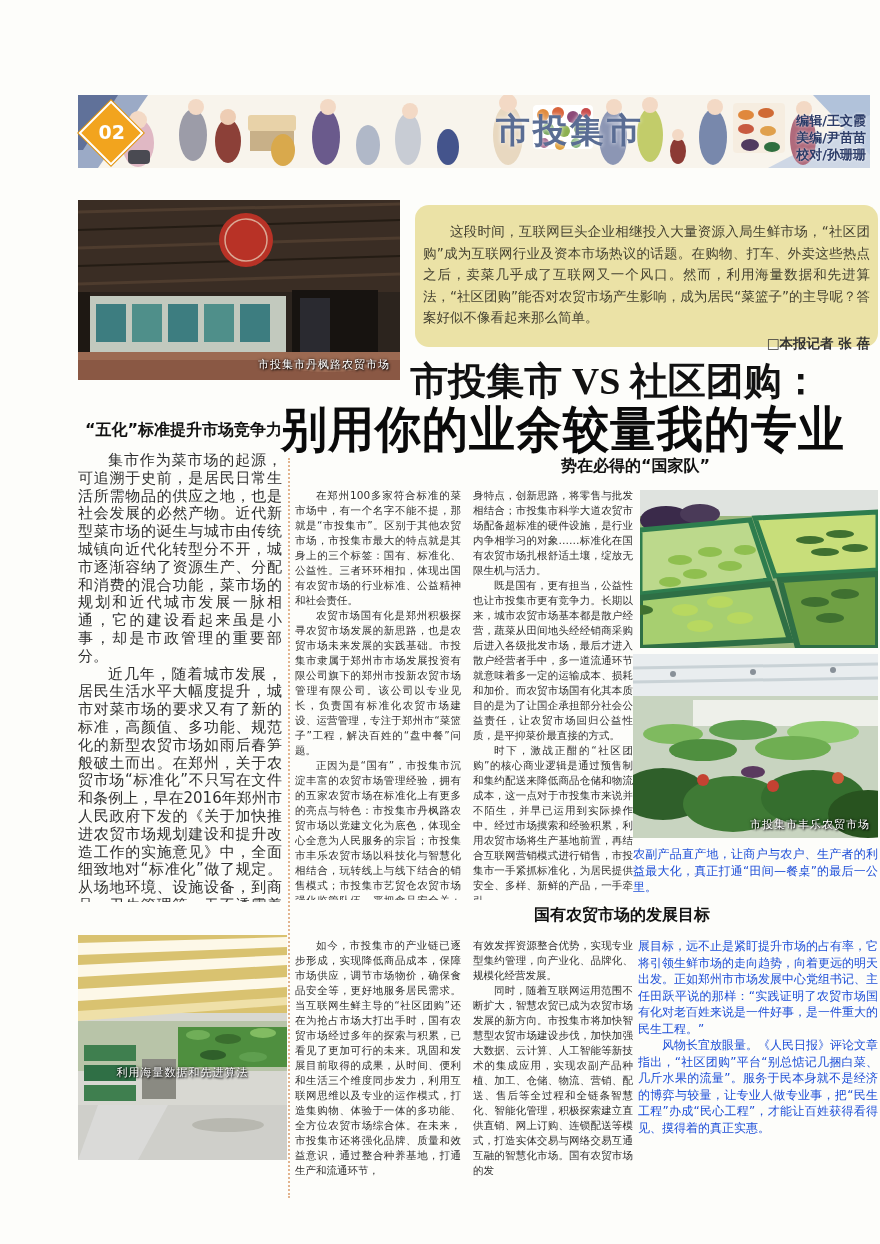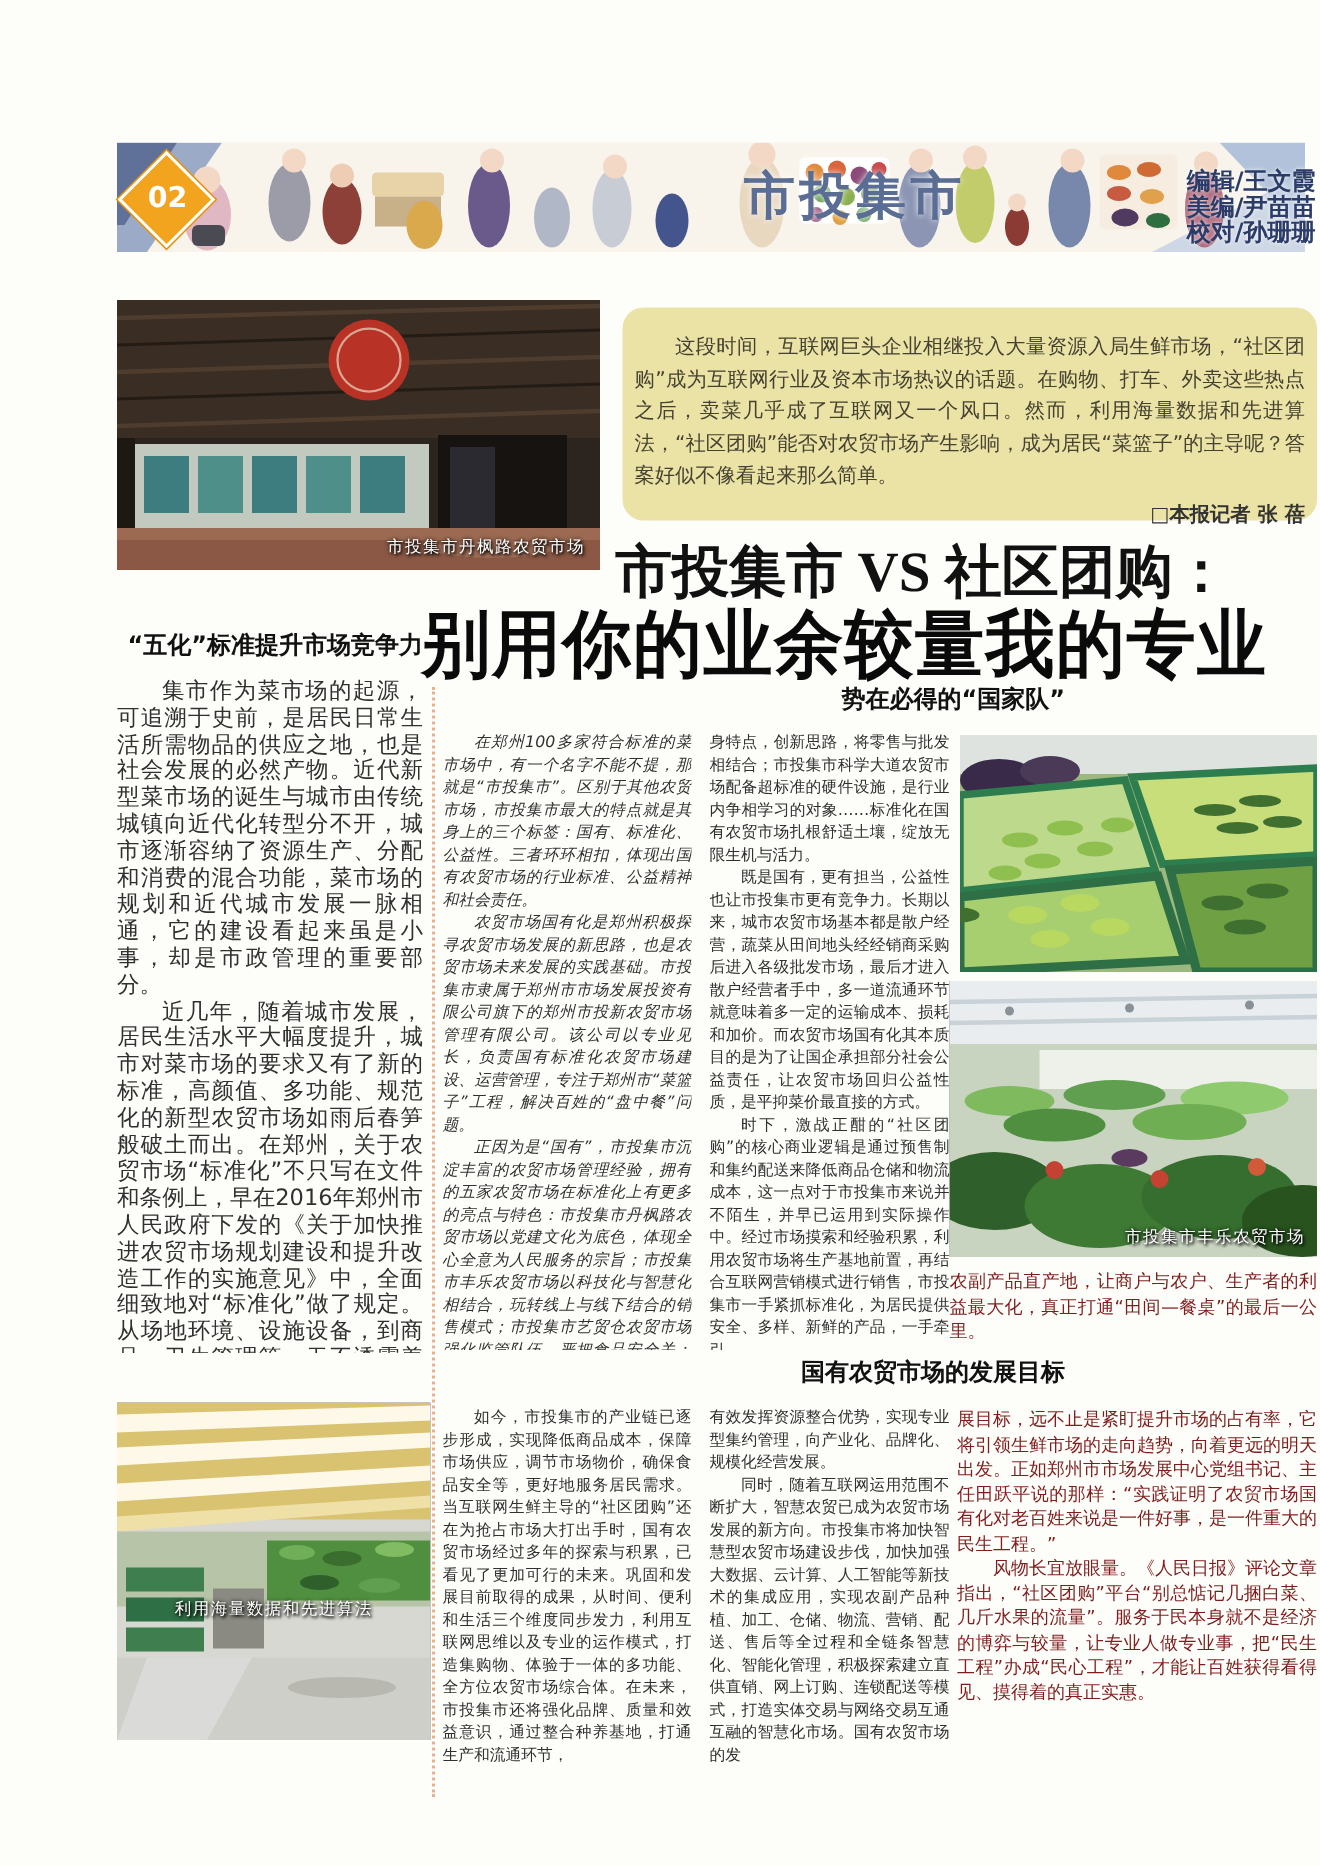--- a/index.html
+++ b/index.html
@@ -7,21 +7,21 @@
         font-family:"DejaVu Sans",sans-serif;color:#2c2c2c;}
   
   .banner{position:absolute;left:78px;top:95px;width:792px;height:73px;background:#f8f4ec;overflow:hidden;}
   .masthead{position:absolute;left:410px;top:108px;width:320px;text-align:center;
             font-size:34px;font-weight:bold;letter-spacing:3px;color:#5a6d94;
             text-shadow:0 0 4px rgba(255,255,255,.9);z-index:5;}
   .badge{position:absolute;left:88px;top:110px;width:42px;height:42px;background:#f2a41e;
          border:2px solid #fff;transform:rotate(45deg);box-shadow:0 0 0 1px #e0940e;z-index:6;}
   .badge span{position:absolute;left:0;top:9px;width:42px;text-align:center;transform:rotate(-45deg);
               color:#fff;font-size:19px;font-weight:bold;}
-  .credits{position:absolute;right:3px;top:112px;z-index:6;font-size:16px;font-weight:bold;
+  .credits{position:absolute;right:14px;top:112px;z-index:6;font-size:13px;font-weight:bold;
            color:#2c3c68;line-height:17px;text-shadow:0 0 3px rgba(255,255,255,.9);margin-left:16px;}
   
   .intro{position:absolute;left:415px;top:205px;width:463px;height:142px;background:#ebe2a6;
          border-radius:14px;padding:16px 8px;box-sizing:border-box;font-size:13.5px;
          line-height:1.6;color:#454231;text-align:justify;}
   .intro .lead{text-indent:2em;margin:0;}
   .byline{margin:4px 0 0;text-align:right;font-weight:bold;color:#333;}
   
   .hl1{position:absolute;left:352px;top:356px;width:526px;text-align:center;
        font-family:"Liberation Serif",serif;font-size:38px;font-weight:900;color:#111;white-space:nowrap;}
@@ -32,21 +32,21 @@
   .photo svg{display:block;}
   .caption{position:absolute;color:#fff;font-size:11px;letter-spacing:1px;
            text-shadow:0 0 3px #000,1px 1px 2px #000;white-space:nowrap;}
   
   .colhead{position:absolute;font-size:16px;font-weight:bold;color:#111;text-align:right;}
   .col{position:absolute;text-align:justify;overflow:hidden;}
   .col p{margin:0;text-indent:2em;}
   .col p.cont{text-indent:0;}
   .leftcol{font-size:15px;line-height:17.8px;color:#303030;}
   .midcol{font-size:10.5px;line-height:15px;color:#303030;}
-  .widecol{font-size:12px;line-height:16.5px;color:#7f1d1d;}
+  .widecol{font-size:12px;line-height:16.5px;color:#1d4ed8;}
   .divider{position:absolute;left:288px;top:458px;height:740px;width:0;border-left:2px dotted #e2b48e;}
 </style>
 </head>
 <body>
 
 <div class="page">
 
   <div class="banner">
     <svg width="792" height="73" viewBox="0 0 792 73">
       <rect width="792" height="73" fill="#f8f4ec"></rect>
@@ -158,21 +158,21 @@
   <div class="colhead" style="left:78px;top:420px;width:204px;">“五化”标准提升市场竞争力</div>
   <div class="col leftcol" style="left:78px;top:452px;width:204px;height:450px;">
     <p>集市作为菜市场的起源，可追溯于史前，是居民日常生活所需物品的供应之地，也是社会发展的必然产物。近代新型菜市场的诞生与城市由传统城镇向近代化转型分不开，城市逐渐容纳了资源生产、分配和消费的混合功能，菜市场的规划和近代城市发展一脉相通，它的建设看起来虽是小事，却是市政管理的重要部分。</p>
     <p>近几年，随着城市发展，居民生活水平大幅度提升，城市对菜市场的要求又有了新的标准，高颜值、多功能、规范化的新型农贸市场如雨后春笋般破土而出。在郑州，关于农贸市场“标准化”不只写在文件和条例上，早在2016年郑州市人民政府下发的《关于加快推进农贸市场规划建设和提升改造工作的实施意见》中，全面细致地对“标准化”做了规定。从场地环境、设施设备，到商品、卫生管理等，无不透露着农贸市场的重要性和郑州市改善居民生活环境的决心。为引领农贸市场正确、健康的发展方向，郑州市市场发展中心提出了“业态多样化、运营科技化、环境特色化、服务智慧化、布局科学化”的标准。面对网络平台的冲击，“五化”硬标下的郑州农贸市场不惧挑战，拥有更多的发言权。</p>
   </div>
 
   <div class="divider"></div>
 
   <div class="colhead" style="left:380px;top:456px;width:330px;">势在必得的“国家队”</div>
 
-  <div class="col midcol" style="left:295px;top:488px;width:166px;height:412px;font-style:italic;">
+  <div class="col midcol" style="left:295px;top:488px;width:166px;height:412px;">
     <p>在郑州100多家符合标准的菜市场中，有一个名字不能不提，那就是“市投集市”。区别于其他农贸市场，市投集市最大的特点就是其身上的三个标签：国有、标准化、公益性。三者环环相扣，体现出国有农贸市场的行业标准、公益精神和社会责任。</p>
     <p>农贸市场国有化是郑州积极探寻农贸市场发展的新思路，也是农贸市场未来发展的实践基础。市投集市隶属于郑州市市场发展投资有限公司旗下的郑州市投新农贸市场管理有限公司。该公司以专业见长，负责国有标准化农贸市场建设、运营管理，专注于郑州市“菜篮子”工程，解决百姓的“盘中餐”问题。</p>
     <p>正因为是“国有”，市投集市沉淀丰富的农贸市场管理经验，拥有的五家农贸市场在标准化上有更多的亮点与特色：市投集市丹枫路农贸市场以党建文化为底色，体现全心全意为人民服务的宗旨；市投集市丰乐农贸市场以科技化与智慧化相结合，玩转线上与线下结合的销售模式；市投集市艺贸仓农贸市场强化监管队伍，严把食品安全关；市投集市银合农贸市场结合自</p>
   </div>
 
   <div class="col midcol" style="left:473px;top:488px;width:160px;height:412px;">
     <p class="cont">身特点，创新思路，将零售与批发相结合；市投集市科学大道农贸市场配备超标准的硬件设施，是行业内争相学习的对象……标准化在国有农贸市场扎根舒适土壤，绽放无限生机与活力。</p>
     <p>既是国有，更有担当，公益性也让市投集市更有竞争力。长期以来，城市农贸市场基本都是散户经营，蔬菜从田间地头经经销商采购后进入各级批发市场，最后才进入散户经营者手中，多一道流通环节就意味着多一定的运输成本、损耗和加价。而农贸市场国有化其本质目的是为了让国企承担部分社会公益责任，让农贸市场回归公益性质，是平抑菜价最直接的方式。</p>
     <p>时下，激战正酣的“社区团购”的核心商业逻辑是通过预售制和集约配送来降低商品仓储和物流成本，这一点对于市投集市来说并不陌生，并早已运用到实际操作中。经过市场摸索和经验积累，利用农贸市场将生产基地前置，再结合互联网营销模式进行销售，市投集市一手紧抓标准化，为居民提供安全、多样、新鲜的产品，一手牵引</p>
   </div>

